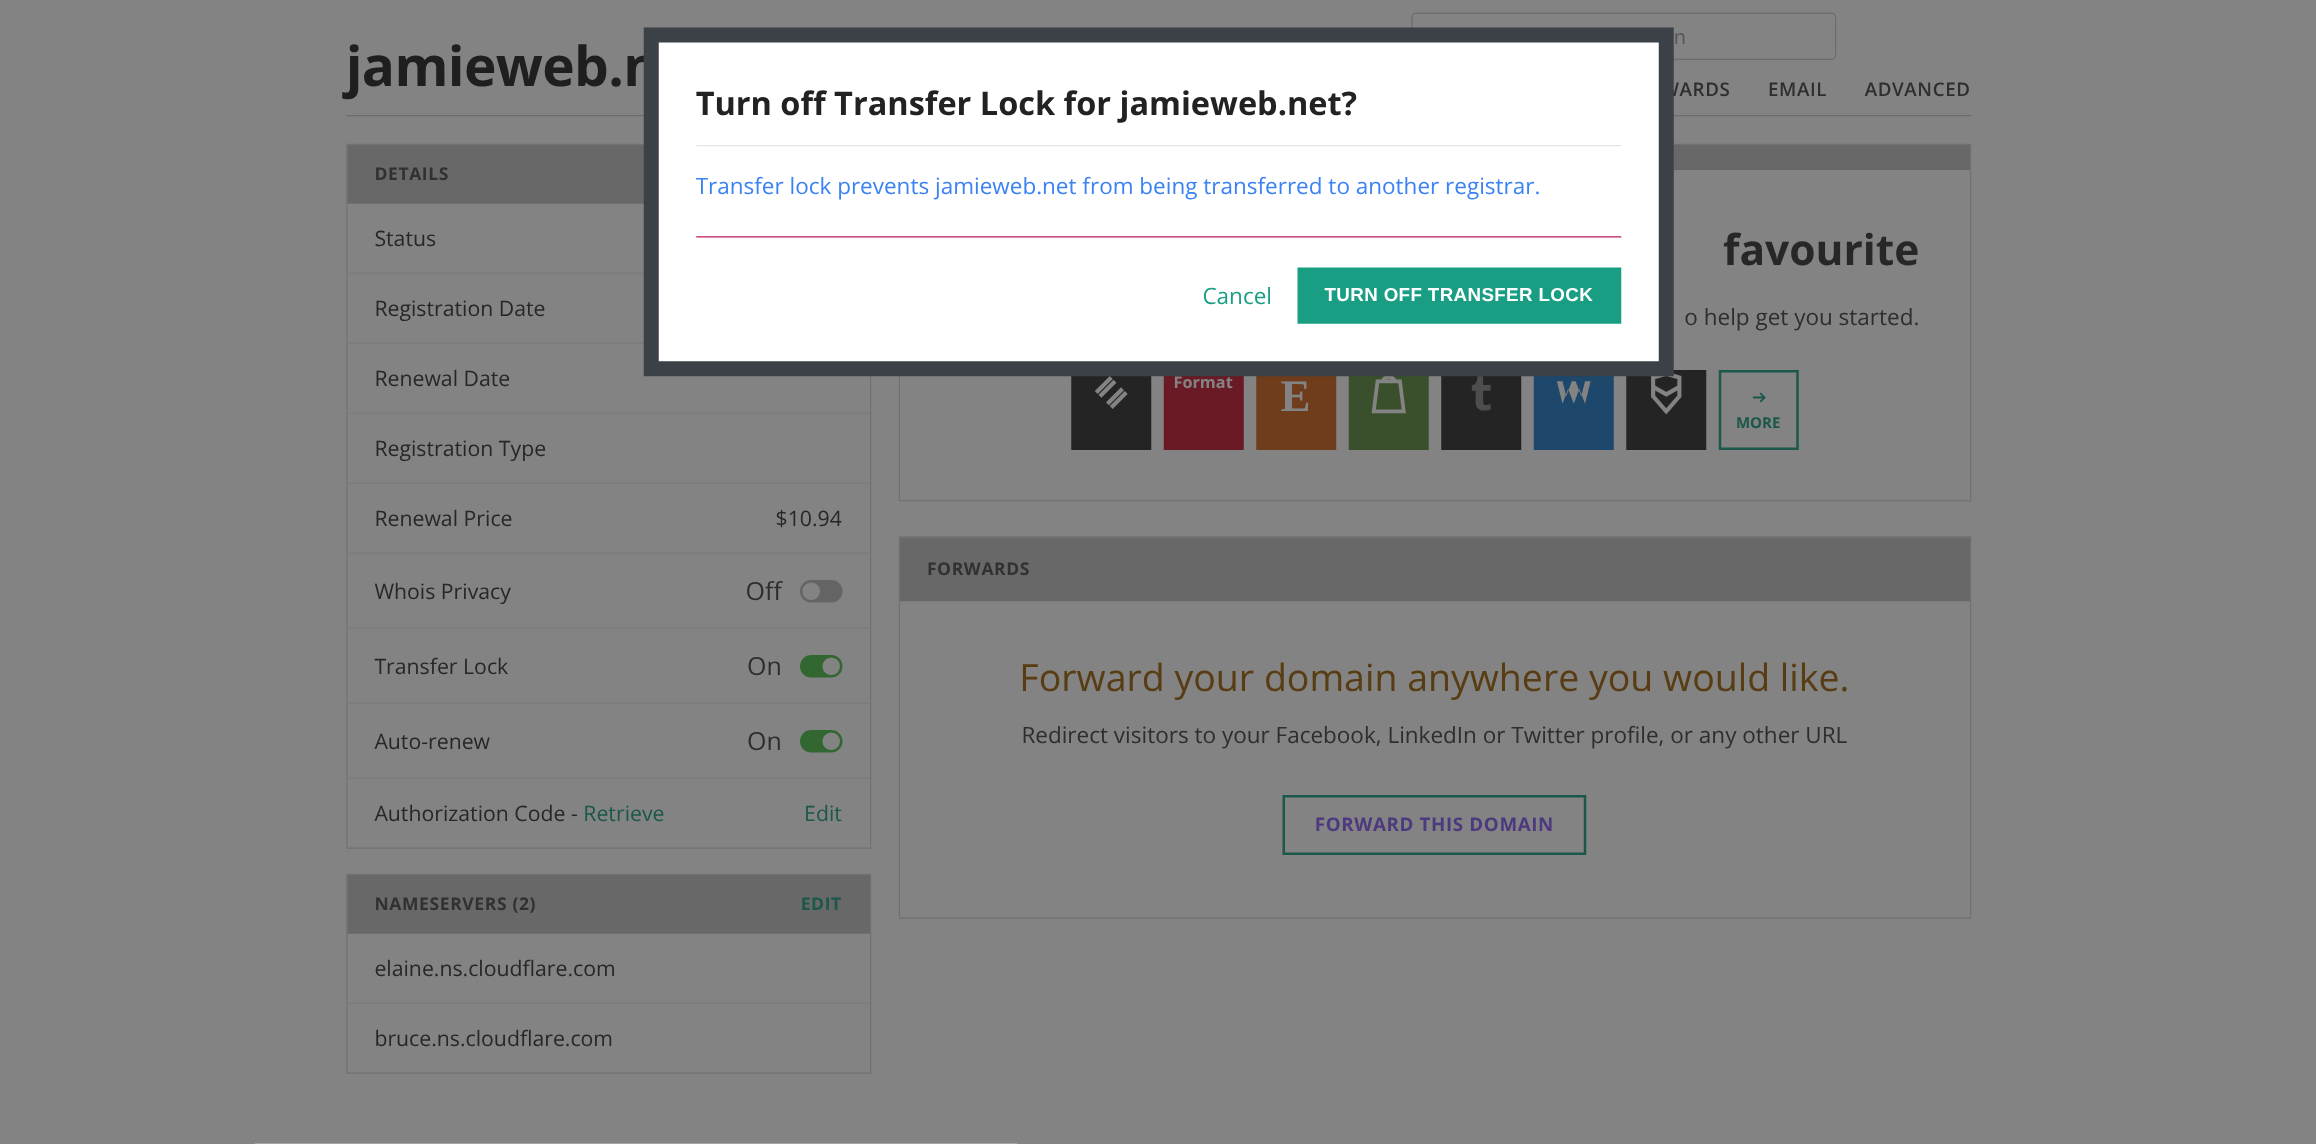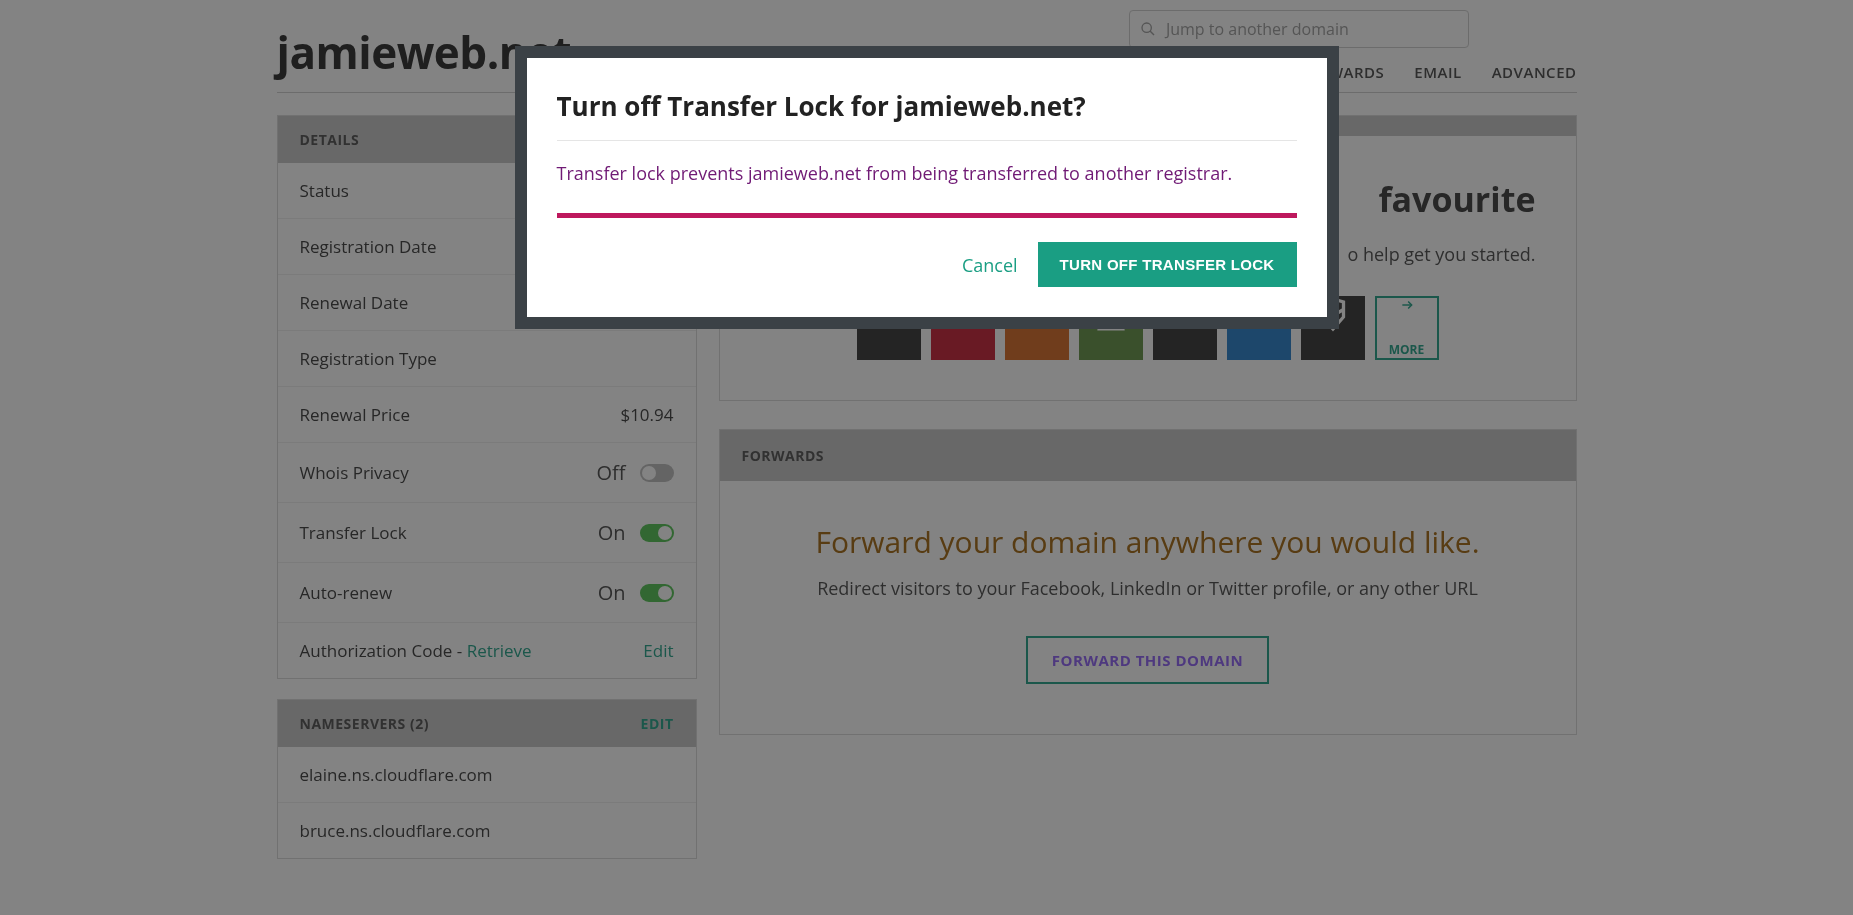--- a/index.html
+++ b/index.html
@@ -52,35 +52,35 @@
   .icon-grid { display: flex; justify-content: center; gap: 10px; margin-top: 10px; }
   .svc { width: 64px; height: 64px; display: flex; justify-content: center; color: #fff; font-weight:700; }
   .svc svg { width: 36px; height: 36px; }
   .svc.sq { background: #2d2d2d; }
   .svc.fm { background: #c5172e; font-size:13px; }
   .svc.et { background: #d5641c; font-size:36px; font-family: Georgia, serif; }
   .svc.sh { background: #5e8e3e; }
   .svc.tu { background: #2d2d2d; }
   .svc.we { background: #1e7ac9; }
   .svc.bg { background: #2d2d2d; }
-  .more-box { width: 64px; height: 64px; border: 2px solid #1a9e83; color: #1a9e83; font-size: 12px; font-weight: 700; display: flex; flex-direction: column; align-items: center; justify-content: space-between; gap: 4px; }
+  .more-box { width: 64px; height: 64px; border: 2px solid #1a9e83; color: #1a9e83; font-size: 12px; font-weight: 700; display: flex; flex-direction: column; align-items: center; justify-content: center; gap: 4px; }
 
   .fwd-card { border: 1px solid #d7d7d7; background: #fff; }
   .fwd-head { background: #c3c3c3; padding: 16px 22px; font-size: 14px; font-weight: 700; color: #4a4a4a; letter-spacing: 0.5px; }
   .fwd-body { text-align: center; padding: 40px 40px 50px 40px; }
   .fwd-h { font-size: 30px; font-weight: 400; color: #a16207; margin-bottom: 14px; }
   .fwd-sub { font-size: 18px; color: #444; margin-bottom: 36px; }
   .fwd-btn { display: inline-block; border: 2px solid #1a9e83; color: #8b5cf6; padding: 12px 24px; font-size: 15px; font-weight: 700; letter-spacing: 0.5px; }
 
   
   .overlay { position: absolute; inset: 0; background: rgba(30,30,30,0.55); display: flex; align-items: flex-start; justify-content: center; }
-  .modal-wrap { margin-top: 46px; background: #3b4146; padding: 12px; width: 824px; }
+  .modal-wrap { margin-top: 22px; background: #3b4146; padding: 12px; width: 824px; }
   .modal { background: #fff; padding: 30px 30px 30px 30px; }
   .modal-title { font-size: 26px; font-weight: 700; color: #222; padding-bottom: 16px; border-bottom: 1px solid #e5e5e5; }
-  .modal-body { padding: 20px 0 28px 0; font-size: 18px; color: #701a75; border-bottom: 5px solid #be185d; }
+  .modal-body { padding: 20px 0 28px 0; font-size: 18px; color: #3b82f6; border-bottom: 1px solid #be185d; }
   .modal-actions { display: flex; justify-content: flex-end; align-items: center; gap: 20px; padding-top: 24px; }
   .modal-cancel { color: #1a9e83; font-size: 18px; cursor: pointer; }
   .modal-confirm { background: #1a9e83; color: #fff; font-size: 15px; font-weight: 700; padding: 14px 22px; border: none; cursor: pointer; letter-spacing: 0.3px; }
 </style>
 </head>
 <body>
 
 <div class="page-wrap">
   <div class="header-row">
     <div class="domain-title">jamieweb.net</div>

